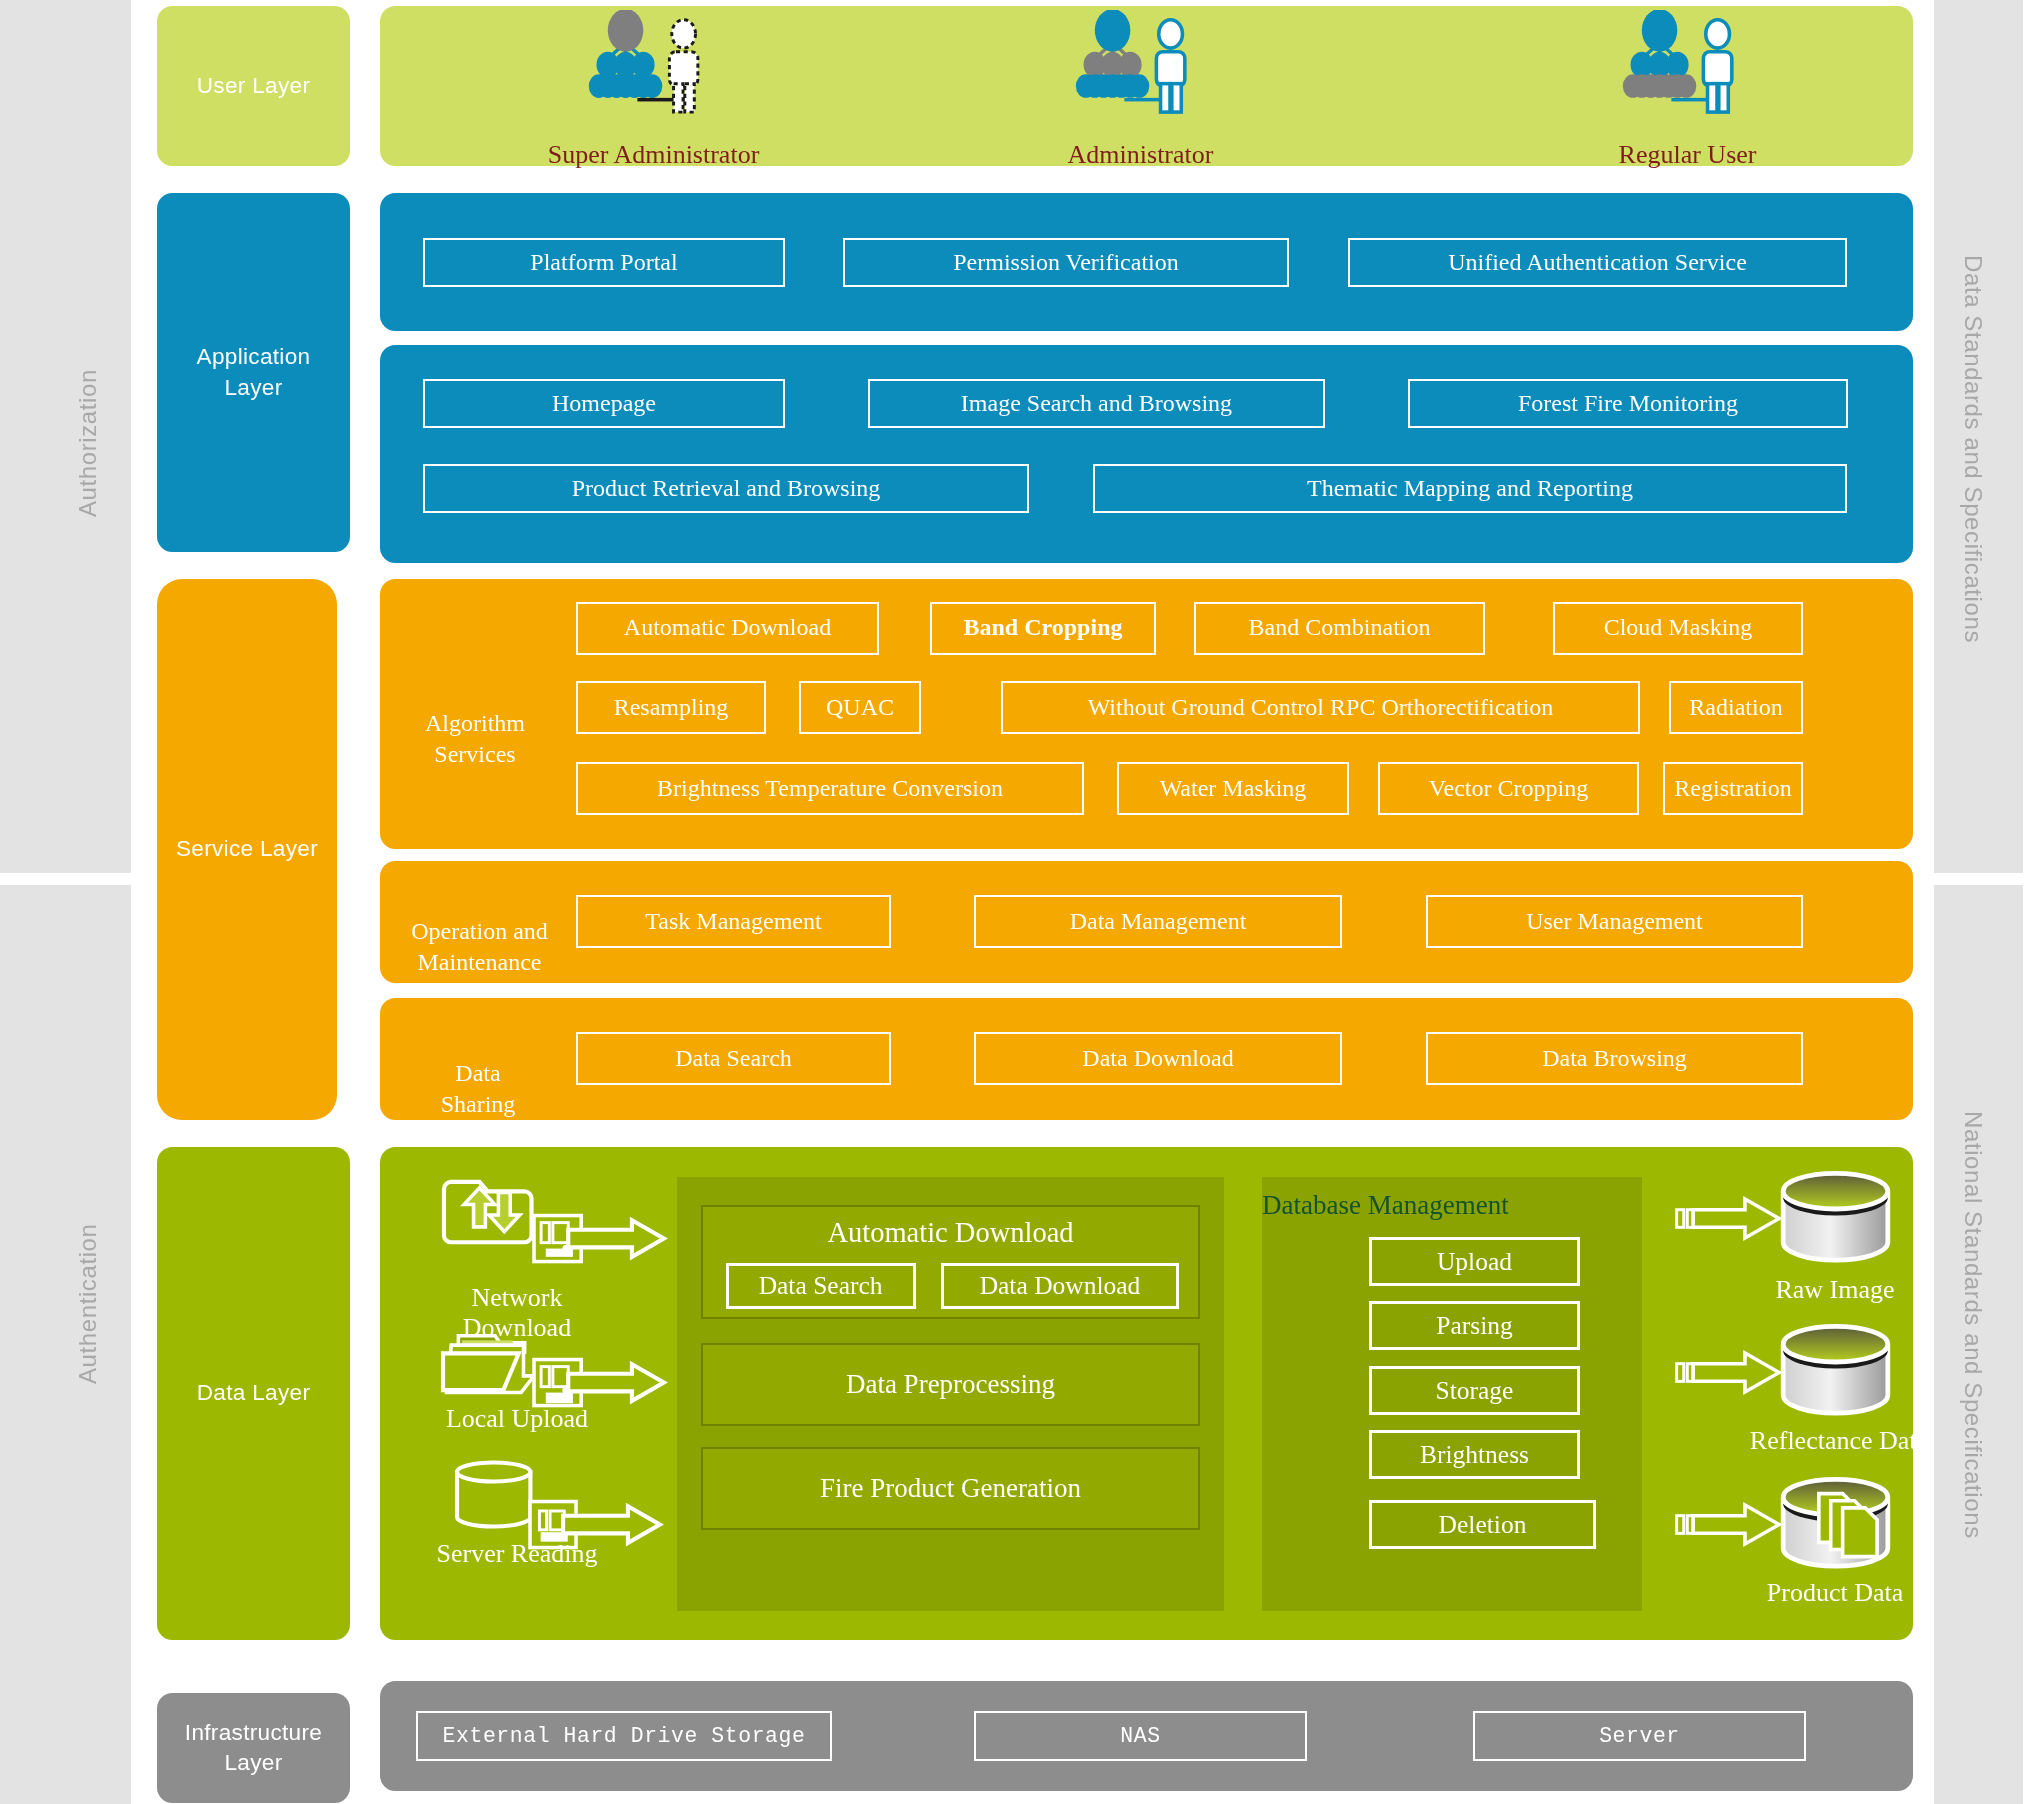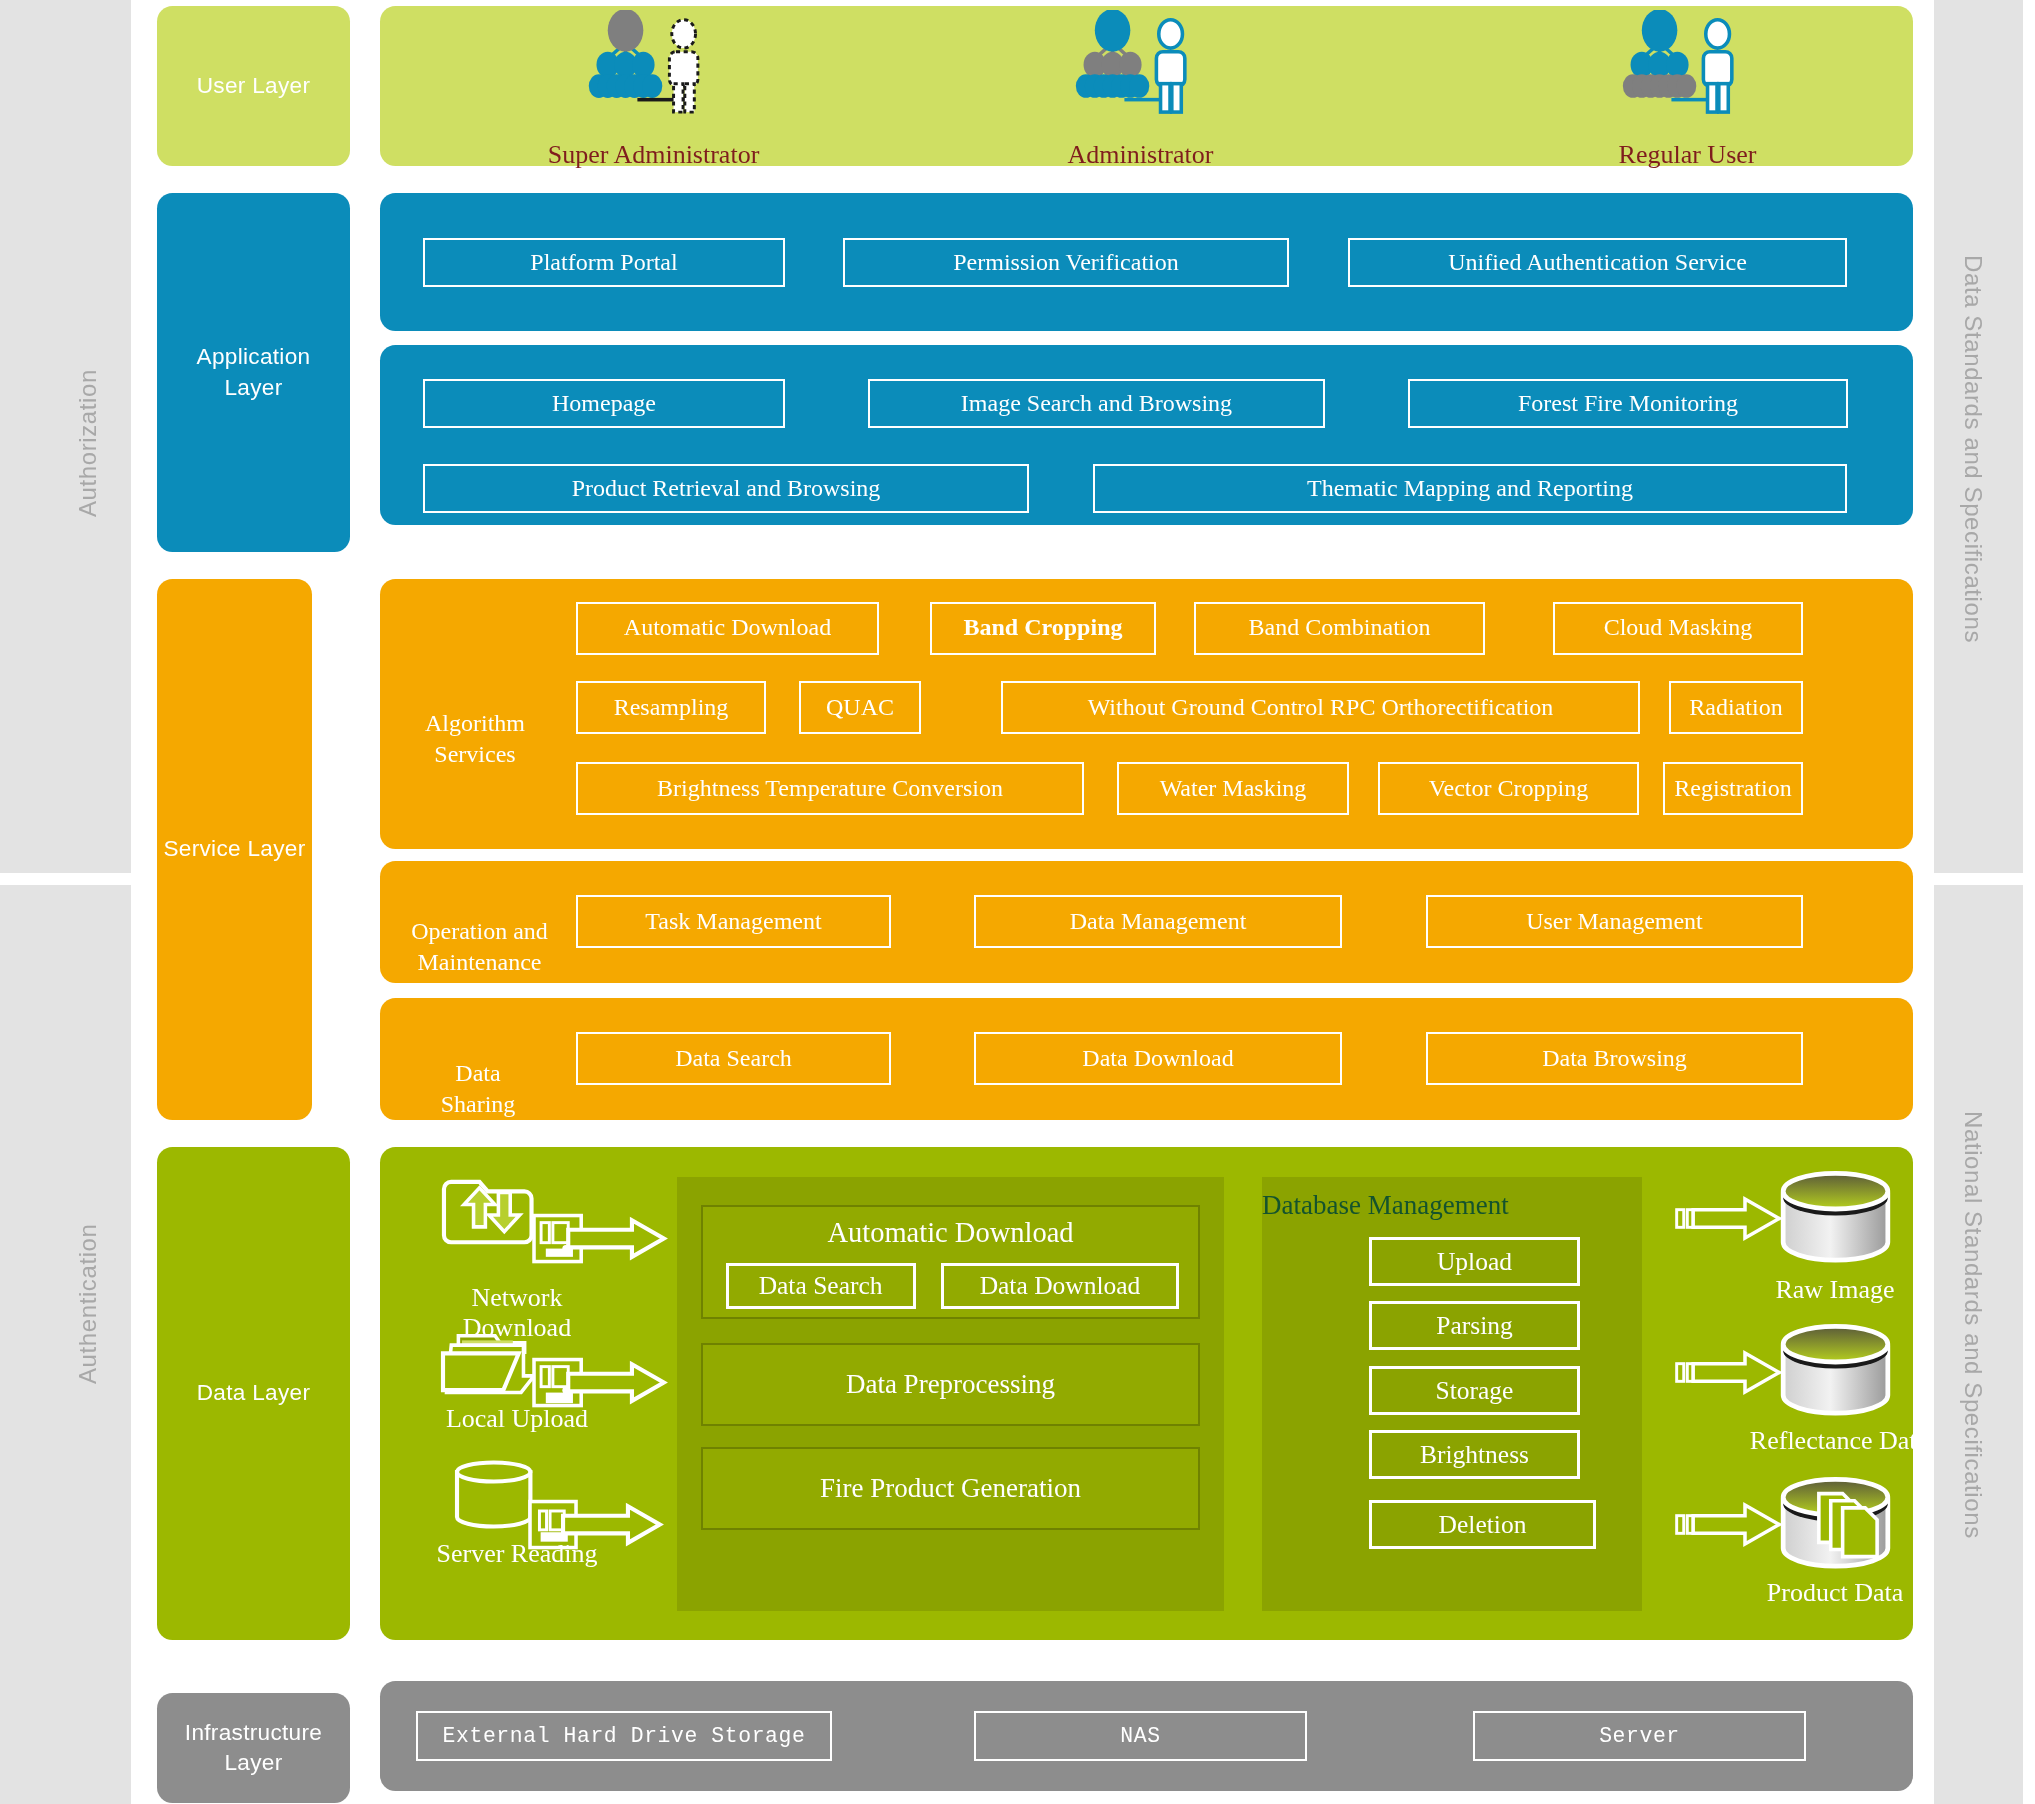--- a/index.html
+++ b/index.html
@@ -168,39 +168,39 @@
     <span>Platform  Portal</span>
     </div>
   <div class="chip" style="left:463px;top:45px;width:446px;height:49px;">
     <span>Permission Verification</span>
     </div>
   <div class="chip" style="left:968px;top:45px;width:499px;height:49px;">
     <span>Unified Authentication Service</span>
     </div>
 </div>
 
-<div class="band" style="left:380px;top:345px;width:1533px;height:180px;background:#0b8cba;">
+<div class="band" style="left:380px;top:345px;width:1533px;height:218px;background:#0b8cba;">
   <div class="chip" style="left:43px;top:34px;width:362px;height:49px;">
     <span>Homepage</span>
     </div>
   <div class="chip" style="left:488px;top:34px;width:457px;height:49px;">
     <span>Image Search and Browsing</span>
     </div>
   <div class="chip" style="left:1028px;top:34px;width:440px;height:49px;">
     <span>Forest Fire Monitoring</span>
     </div>
   <div class="chip" style="left:43px;top:119px;width:606px;height:49px;">
     <span>Product Retrieval and Browsing</span>
     </div>
   <div class="chip" style="left:713px;top:119px;width:754px;height:49px;">
     <span>Thematic Mapping and Reporting</span>
     </div>
 </div>
 
-<div class="layer-label" style="left:157px;top:579px;width:155px;height:541px;background:#f5a800;">
+<div class="layer-label" style="left:157px;top:579px;width:180px;height:541px;background:#f5a800;border-radius:25px;">
   <span>Service Layer</span>
 </div>
 
 <div class="band" style="left:380px;top:579px;width:1533px;height:270px;background:#f5a800;">
   <div class="grp-label" style="left:36px;top:665px;width:0;">Algorithm
 Services</div>
   <div class="grp-label" style="left:18px;top:98px;width:154px;white-space:pre-line;">
     <span>Algorithm
 Services</span>
   </div>

